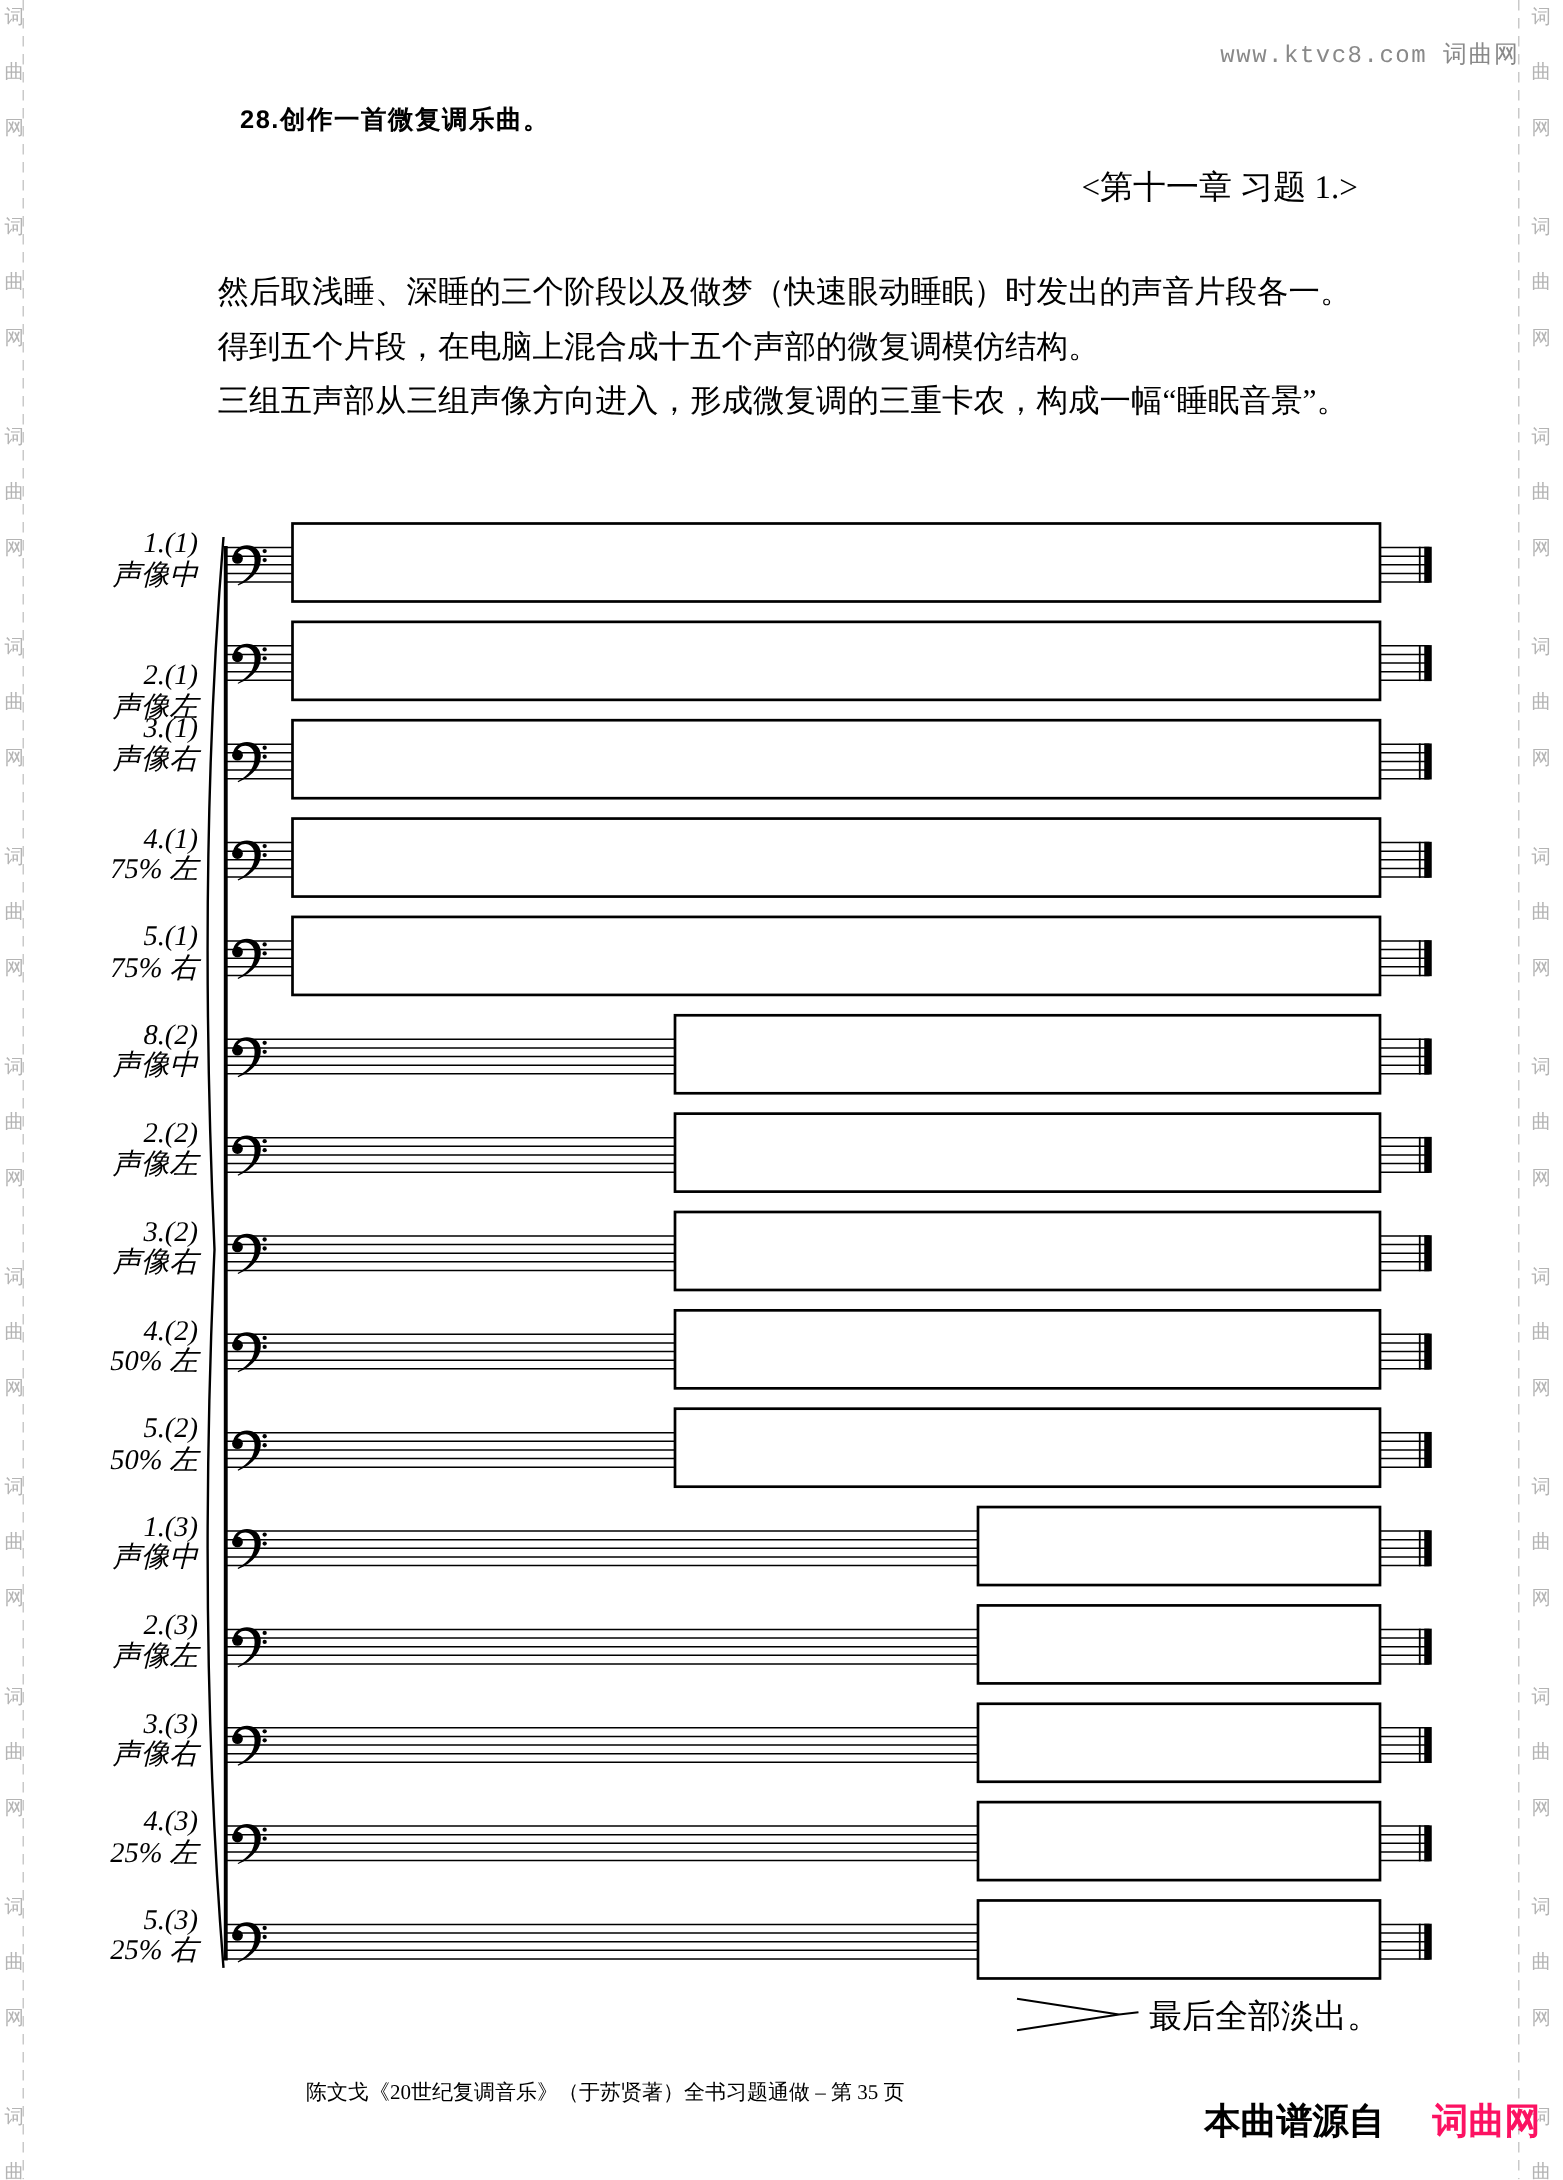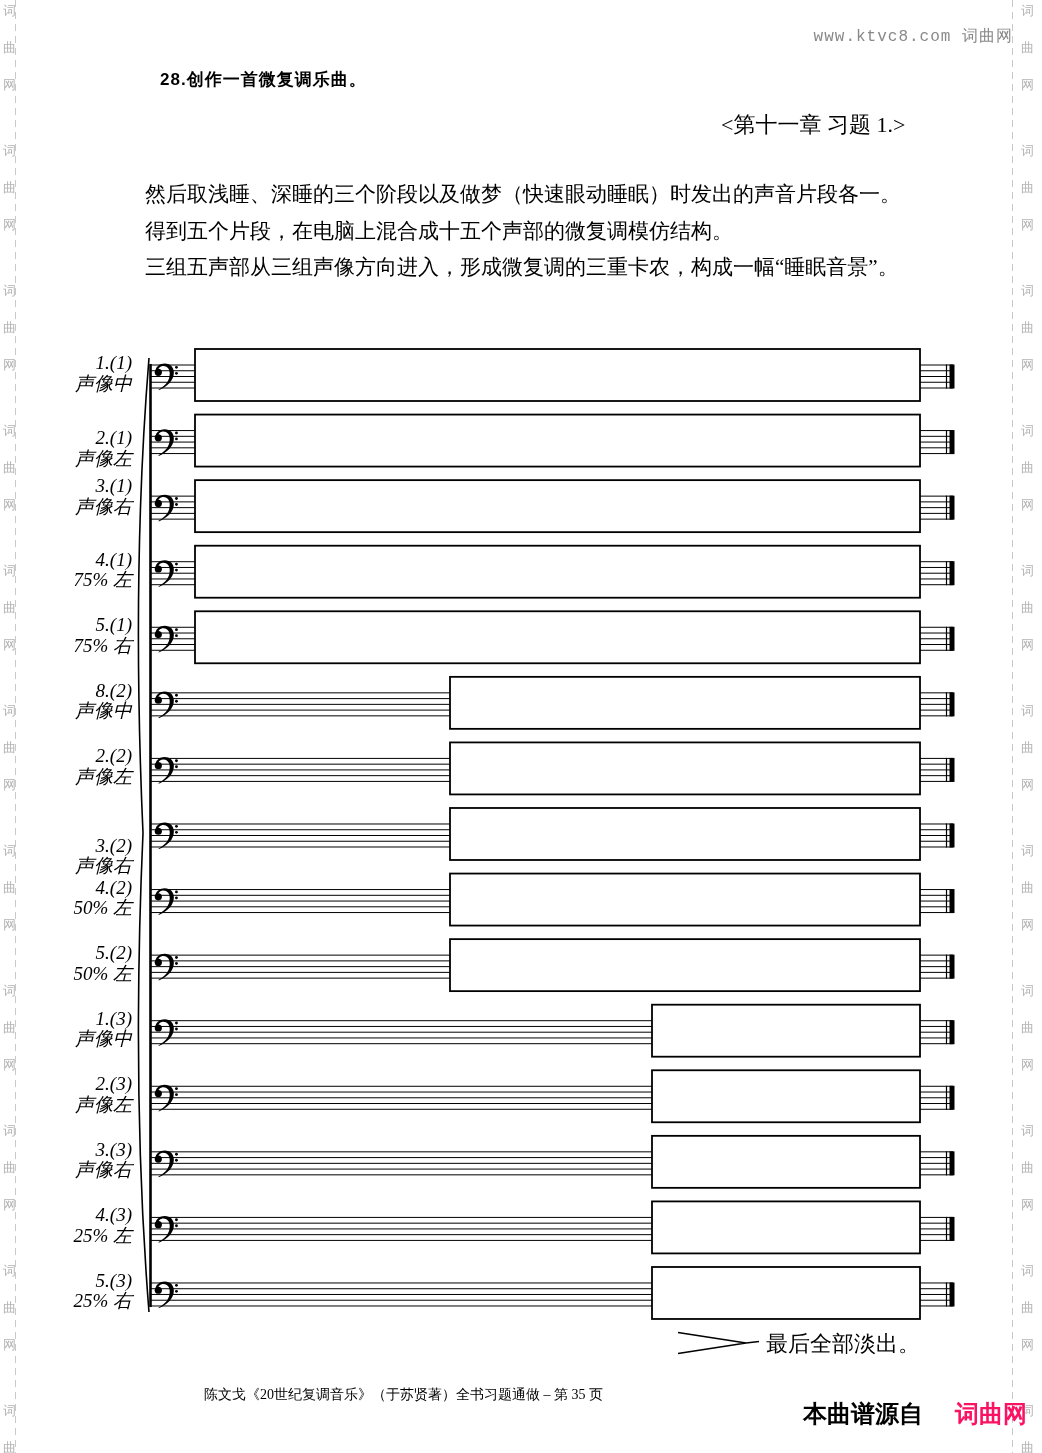--- a/index.html
+++ b/index.html
@@ -253,21 +253,21 @@
     <div>然后取浅睡、深睡的三个阶段以及做梦（快速眼动睡眠）时发出的声音片段各一。</div>
     <div>得到五个片段，在电脑上混合成十五个声部的微复调模仿结构。</div>
     <div>三组五声部从三组声像方向进入，形成微复调的三重卡农，构成一幅“睡眠音景”。</div>
   </div>
 
   <div id="labels">
       <div class="staff-label" style="top: 353px;">
         <div>1.(1)</div>
         <div>声像中</div>
       </div>
-      <div class="staff-label" style="top: 428px;">
+      <div class="staff-label" style="top: 441px;">
         <div>2.(1)</div>
         <div>声像左</div>
       </div>
       <div class="staff-label" style="top: 476px;">
         <div>3.(1)</div>
         <div>声像右</div>
       </div>
       <div class="staff-label" style="top: 549.71px;">
         <div>4.(1)</div>
         <div>75% 左</div>
@@ -277,21 +277,21 @@
         <div>75% 右</div>
       </div>
       <div class="staff-label" style="top: 680.85px;">
         <div>8.(2)</div>
         <div>声像中</div>
       </div>
       <div class="staff-label" style="top: 746.42px; text-align: right;">
         <div>2.(2)</div>
         <div>声像左</div>
       </div>
-      <div class="staff-label" style="top: 811.99px; margin-top: 24px;">
+      <div class="staff-label" style="top: 811.99px;">
         <div>3.(2)</div>
         <div>声像右</div>
       </div>
       <div class="staff-label" style="top: 877.56px;">
         <div>4.(2)</div>
         <div>50% 左</div>
       </div>
       <div class="staff-label" style="top: 943.13px;">
         <div>5.(2)</div>
         <div>50% 左</div>

